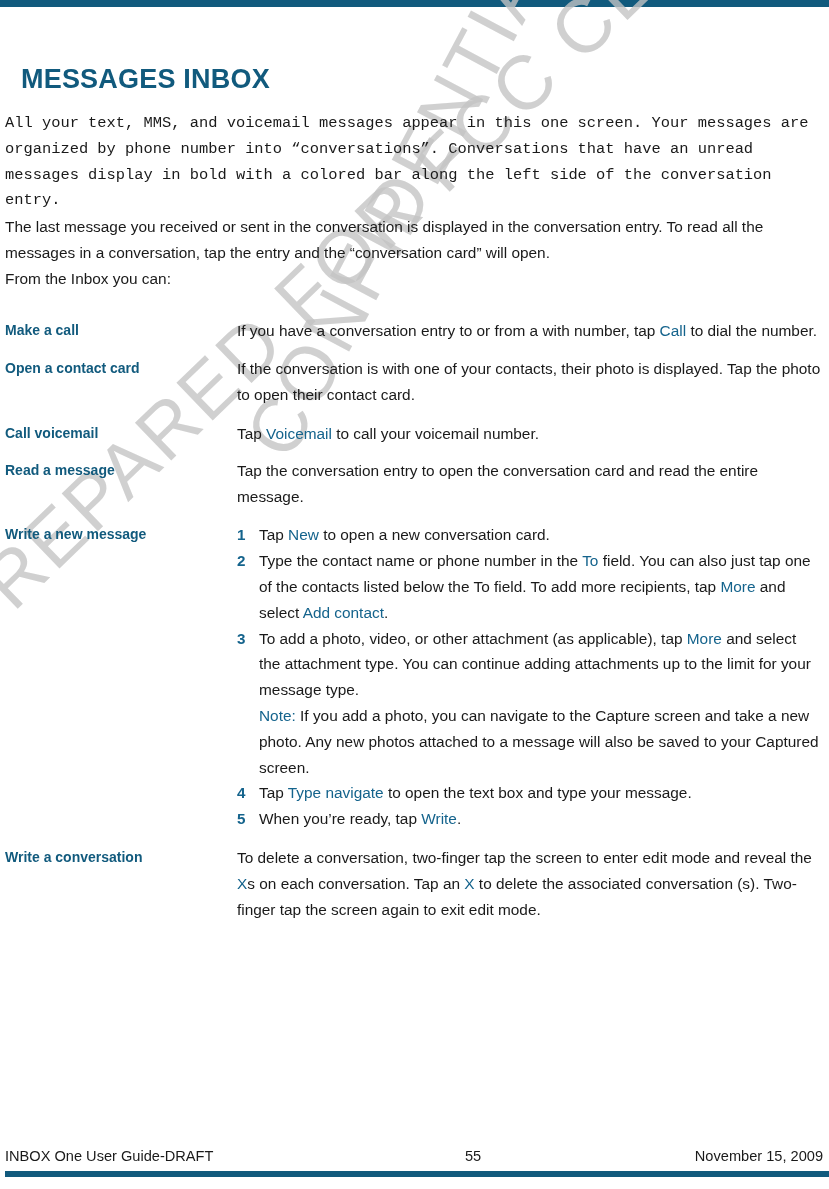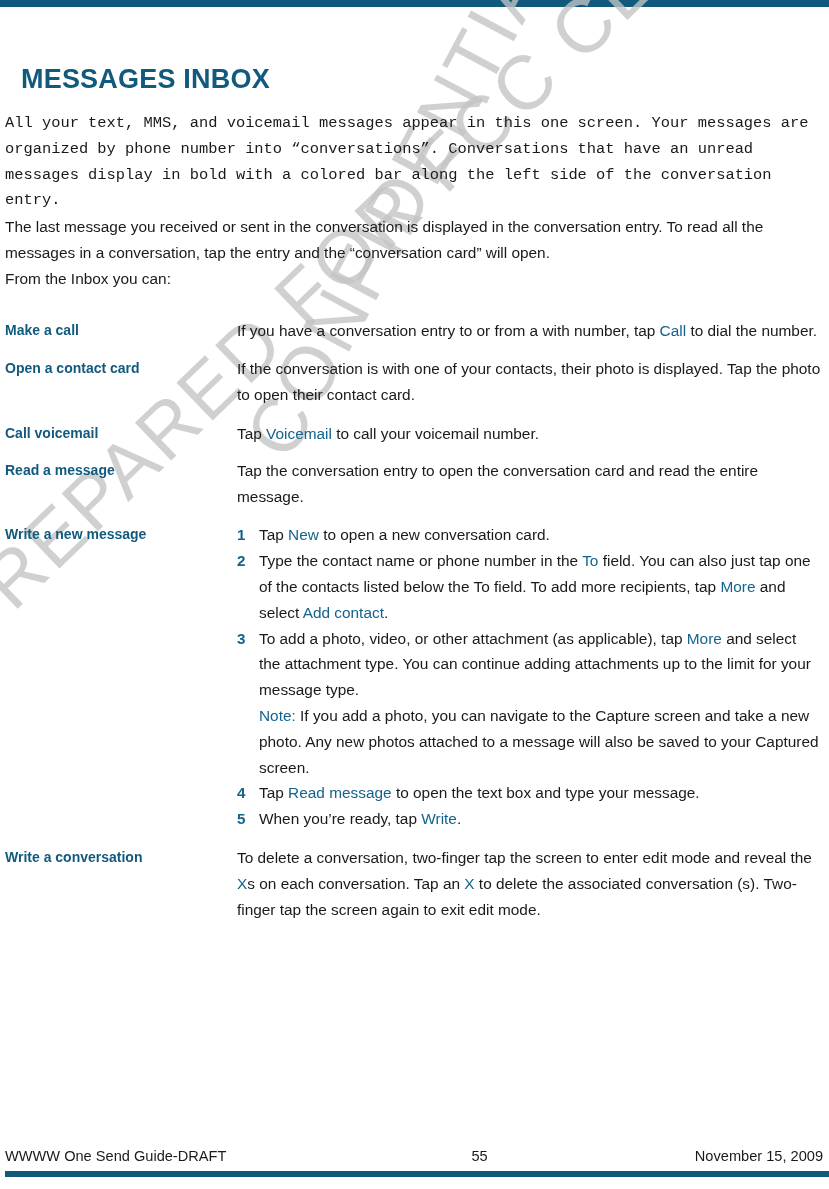--- a/index.html
+++ b/index.html
@@ -223,37 +223,37 @@
       <div class="defrow">
         <div class="defterm">Write a new message</div>
         <div class="defdesc">
           <ol class="steps">
             <li><span class="num">1</span><span>Tap </span><span class="kw">New</span><span> to open a new conversation card.</span></li>
 
             <li><span class="num">2</span><span>Type the contact name or phone number in the </span><span class="kw">To</span><span> field. You can also just tap one of the contacts listed below the To field. To add more recipients, tap </span><span class="kw">More</span><span> and select </span><span class="kw">Add contact</span><span>.</span></li>
 
             <li><span class="num">3</span><span>To add a photo, video, or other attachment (as applicable), tap </span><span class="kw">More</span><span> and select the attachment type. You can continue adding attachments up to the limit for your message type.</span><span class="note-line"><span class="kw">Note:</span><span> If you add a photo, you can navigate to the Capture screen and take a new photo. Any new photos attached to a message will also be saved to your Captured screen.</span></span></li>
 
-            <li><span class="num">4</span><span>Tap </span><span class="kw">Read message</span><span> to open the text box and type your message.</span></li>
+            <li><span class="num">4</span><span>Tap </span><span class="kw">Type navigate</span><span> to open the text box and type your message.</span></li>
 
             <li><span class="num">5</span><span>When you’re ready, tap </span><span class="kw">Write</span><span>.</span></li>
           </ol>
         </div>
       </div>
 
       <div class="defrow">
         <div class="defterm">Write a conversation</div>
         <div class="defdesc"><span>To delete a conversation, two-finger tap the screen to enter edit mode and reveal the </span><span class="kw">X</span><span>s on each conversation. Tap an </span><span class="kw">X</span><span> to delete the associated conversation (s). Two-finger tap the screen again to exit edit mode.</span></div>
       </div>
 
     </div>
   </div>
 
   <div class="footer">
     <div class="footer-row">
-      <div class="footer-left">WWWW One Send Guide-DRAFT</div>
+      <div class="footer-left">INBOX One User Guide-DRAFT</div>
       <div class="footer-center">55</div>
       <div class="footer-right">November 15, 2009</div>
     </div>
     <div class="footer-rule"></div>
   </div>
 
 </div>
 
 </body></html>

